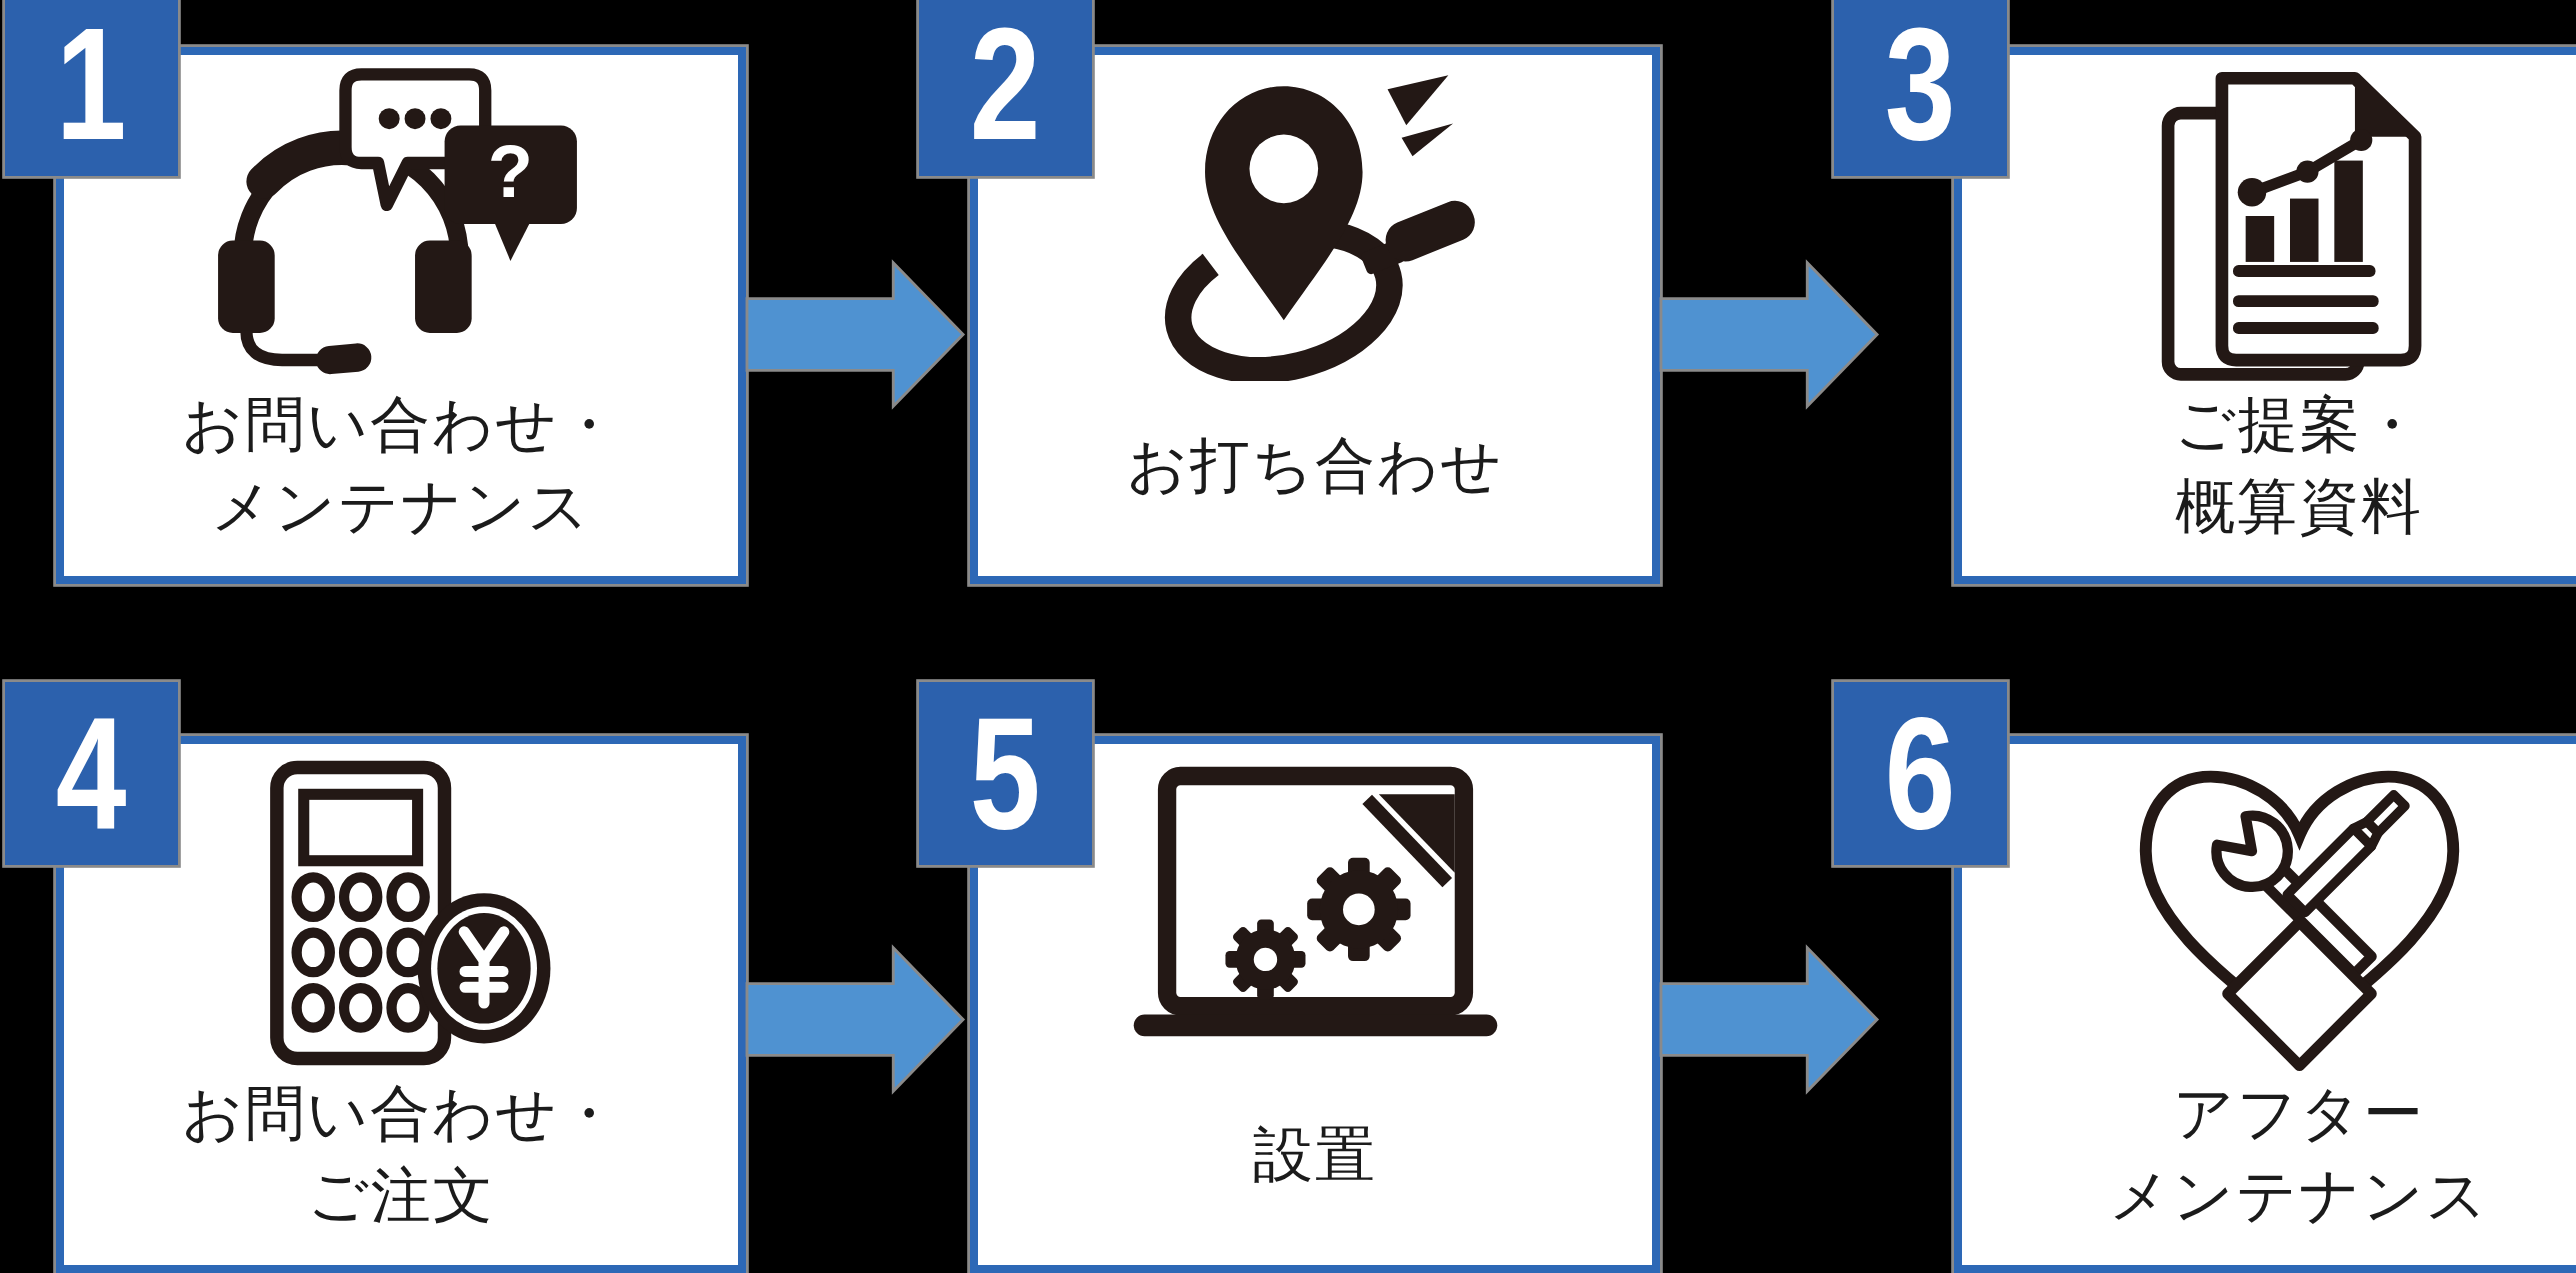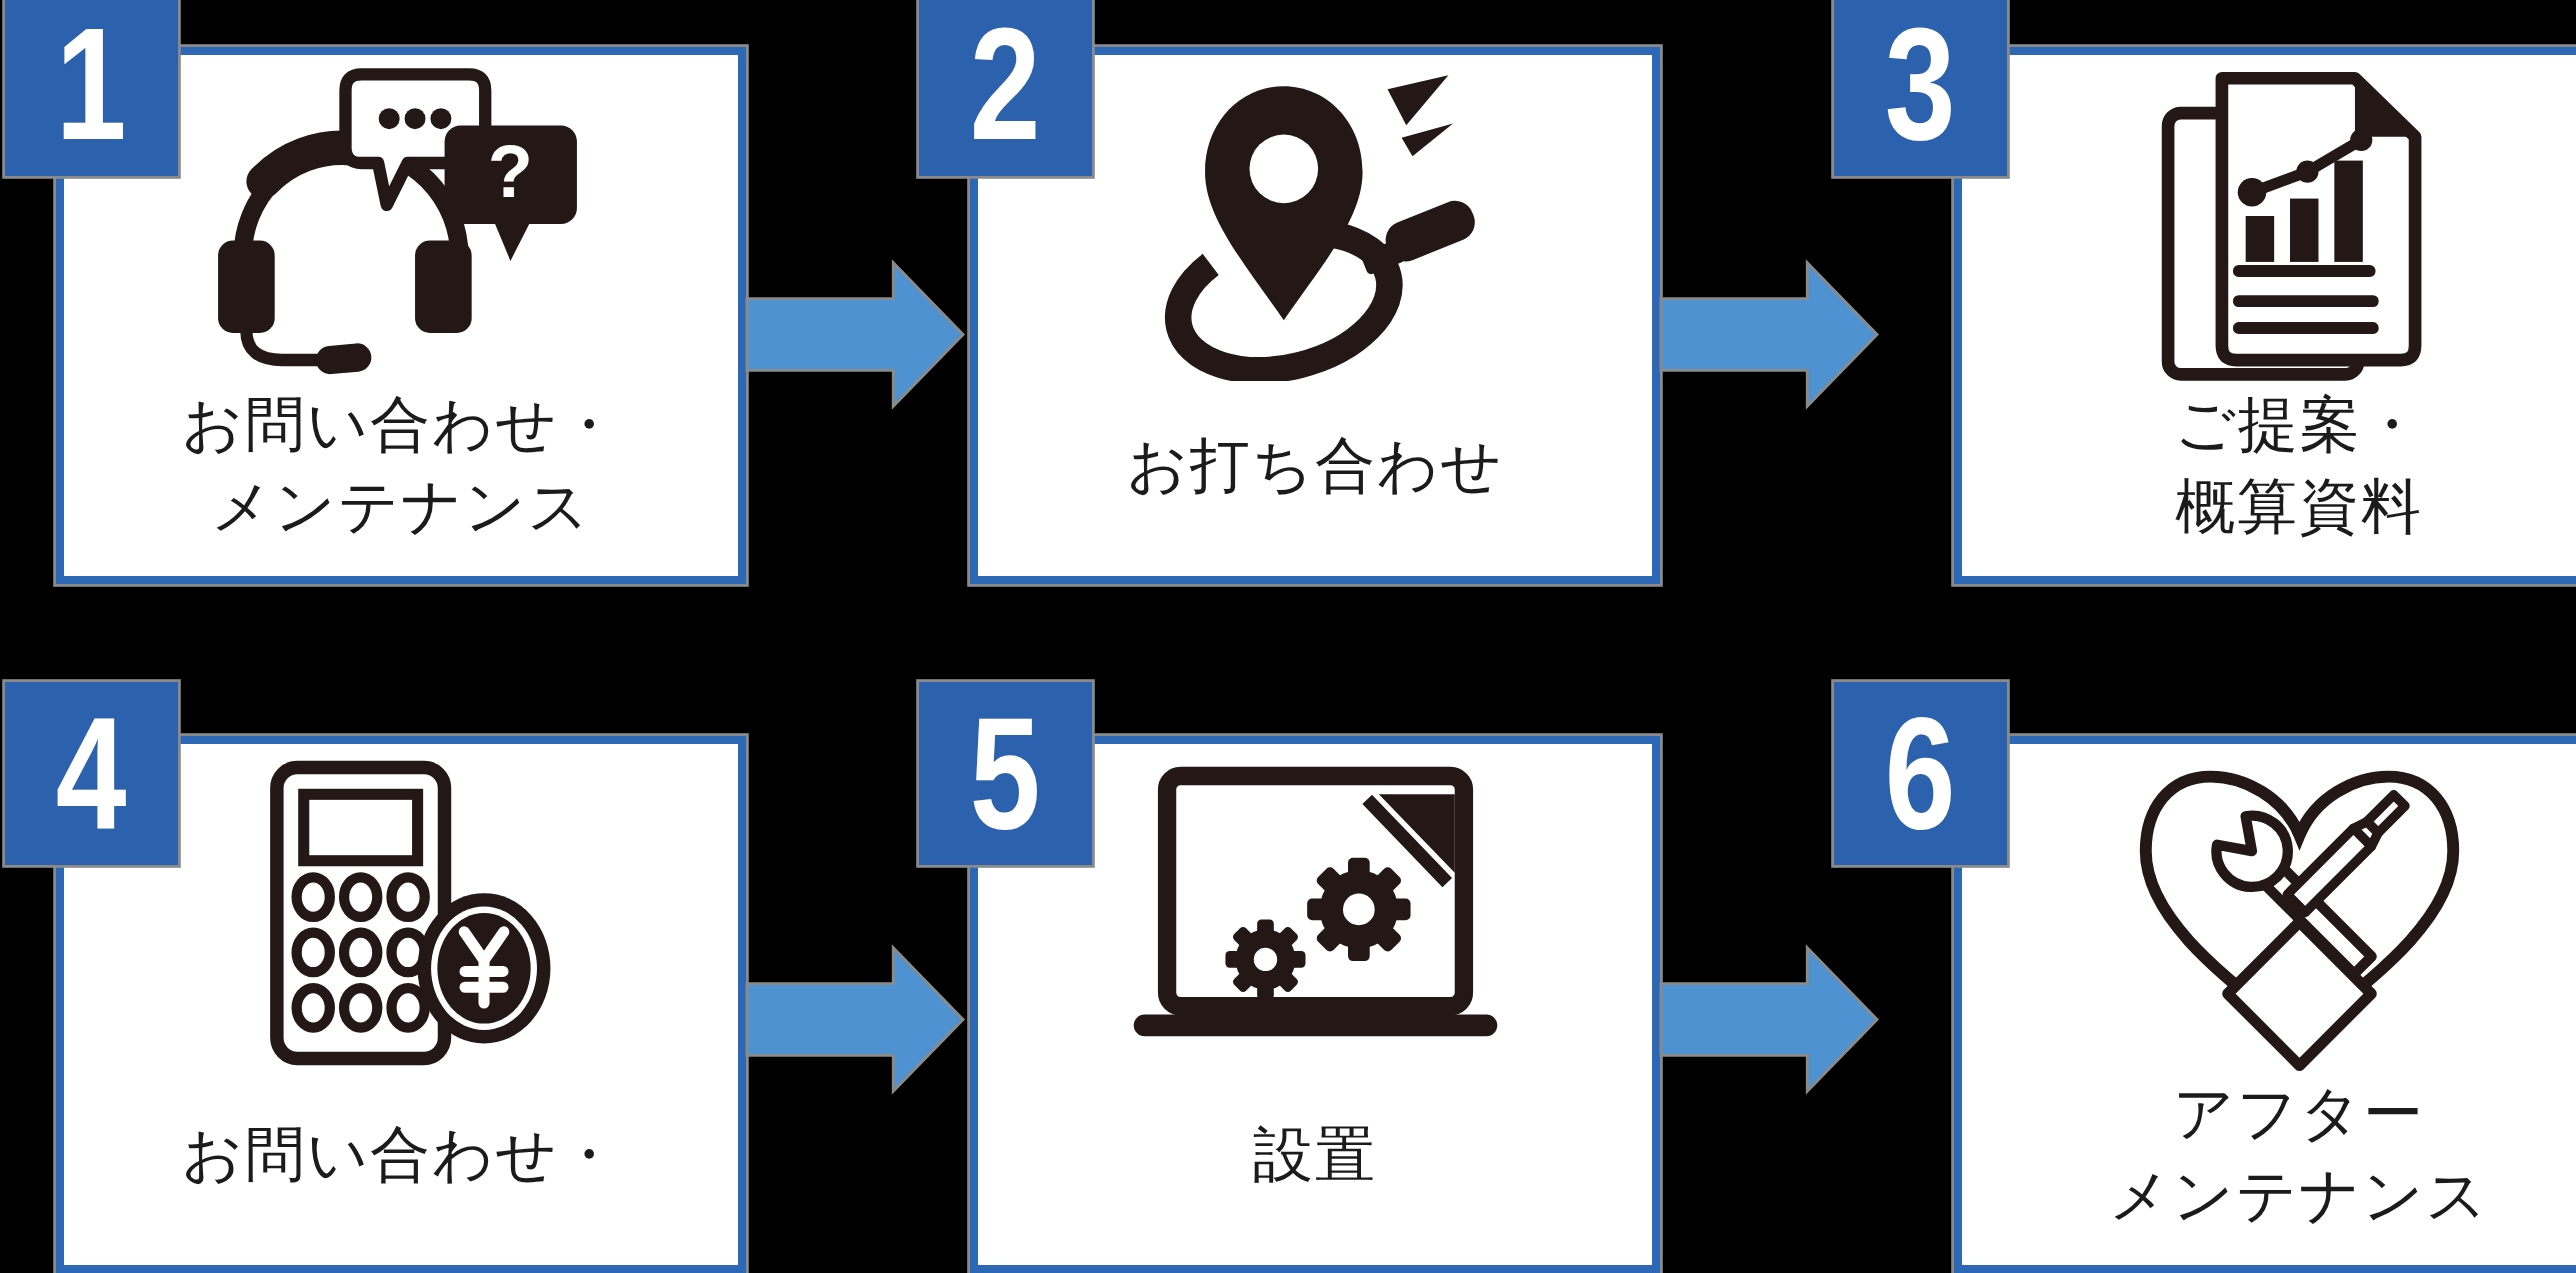--- a/index.html
+++ b/index.html
@@ -122,20 +122,21 @@
         <ellipse cx="164" cy="318" rx="21" ry="25" fill="none" stroke="#231815" stroke-width="13"></ellipse>
         <ellipse cx="224" cy="318" rx="21" ry="25" fill="none" stroke="#231815" stroke-width="13"></ellipse>
         <ellipse cx="320" cy="268" rx="84" ry="95" fill="#231815"></ellipse>
         <ellipse cx="320" cy="268" rx="67" ry="78" fill="#fff"></ellipse>
         <ellipse cx="320" cy="268" rx="59" ry="70" fill="#231815"></ellipse>
         <path d="M295,222 L320,258 L345,222 M320,258 V312 M296,272 H344 M296,292 H344" fill="none" stroke="#fff" stroke-width="14" stroke-linecap="round"></path>
       </svg>
     </div>
     <div class="label">
       <span class="label-line">お問い合わせ・</span>
+      <span class="label-line">ご注文</span>
     </div>
   </div>
 
   <div class="badge b2 br2">
     <span class="badge-num">5</span>
   </div>
   <div class="card c2 r2">
     <div class="icon-box">
       <svg width="401" height="296" viewBox="0 0 480 355">
         <rect x="62" y="12" width="356" height="276" rx="16" fill="#fff" stroke="#231815" stroke-width="22"></rect>

